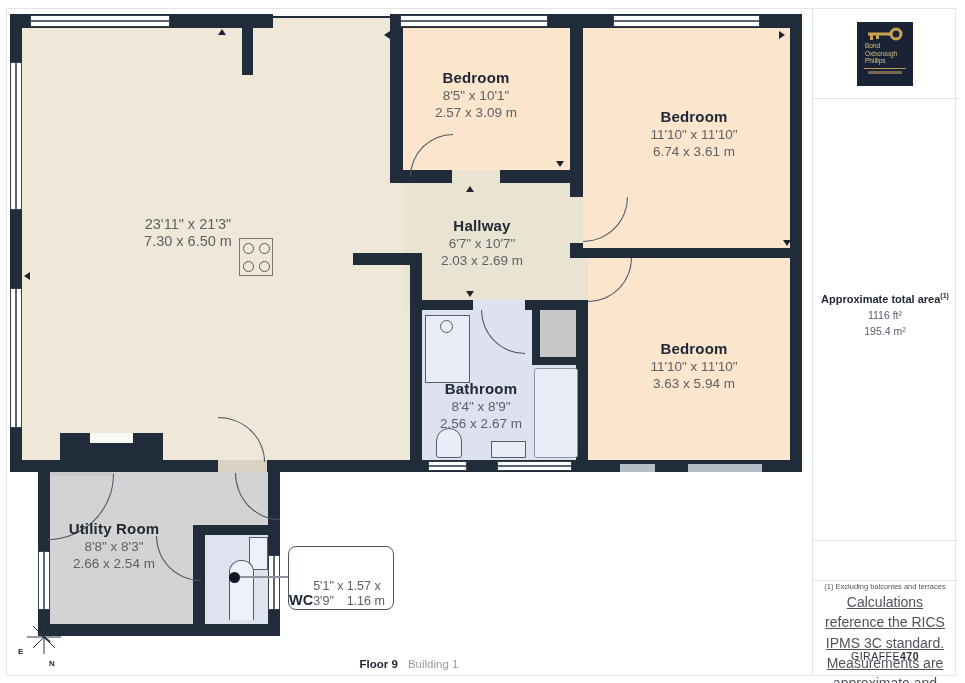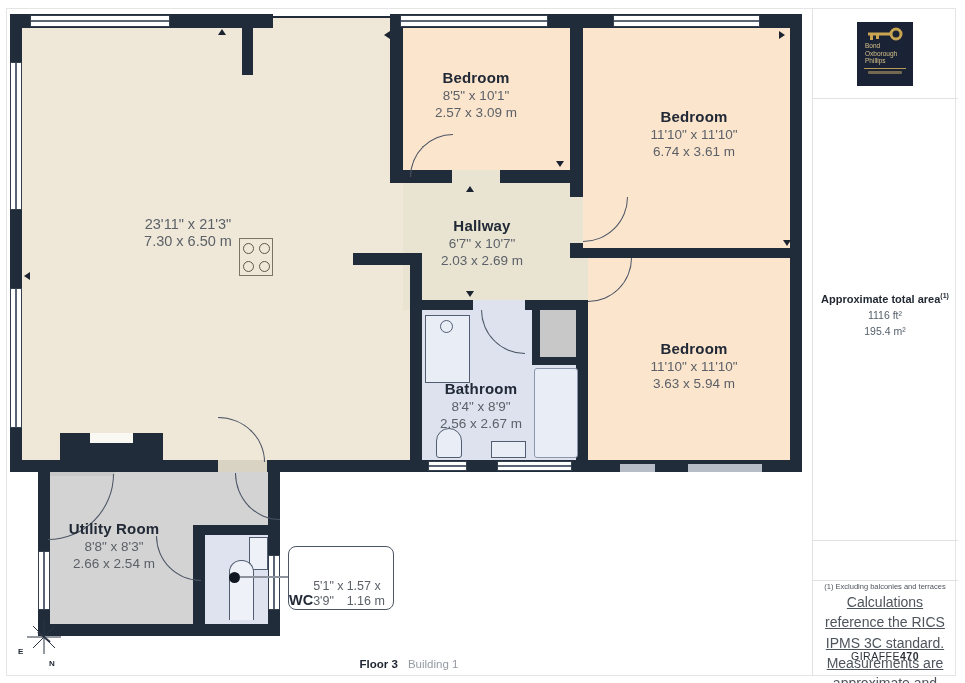--- a/index.html
+++ b/index.html
@@ -220,15 +220,15 @@
   <div class="area-title"><span>Approximate total area</span><sup>(1)</sup></div>
   <div class="area-val">1116 ft²</div>
   <div class="area-val">195.4 m²</div>
 </div>
 
 <div class="footnote">(1) Excluding balconies and terraces</div>
 <div class="disclaimer">Calculations reference the RICS IPMS 3C standard. Measurements are approximate and not to scale. This floor plan is intended for illustration only.</div>
 <div class="brand"><span>GIRAFFE</span><span class="b-bold">470</span></div>
 
 <div class="footer-label">
-  <span class="f-floor">Floor 3</span>
+  <span class="f-floor">Floor 9</span>
   <span class="f-building">Building 1</span>
 </div>
 
 </body></html>

